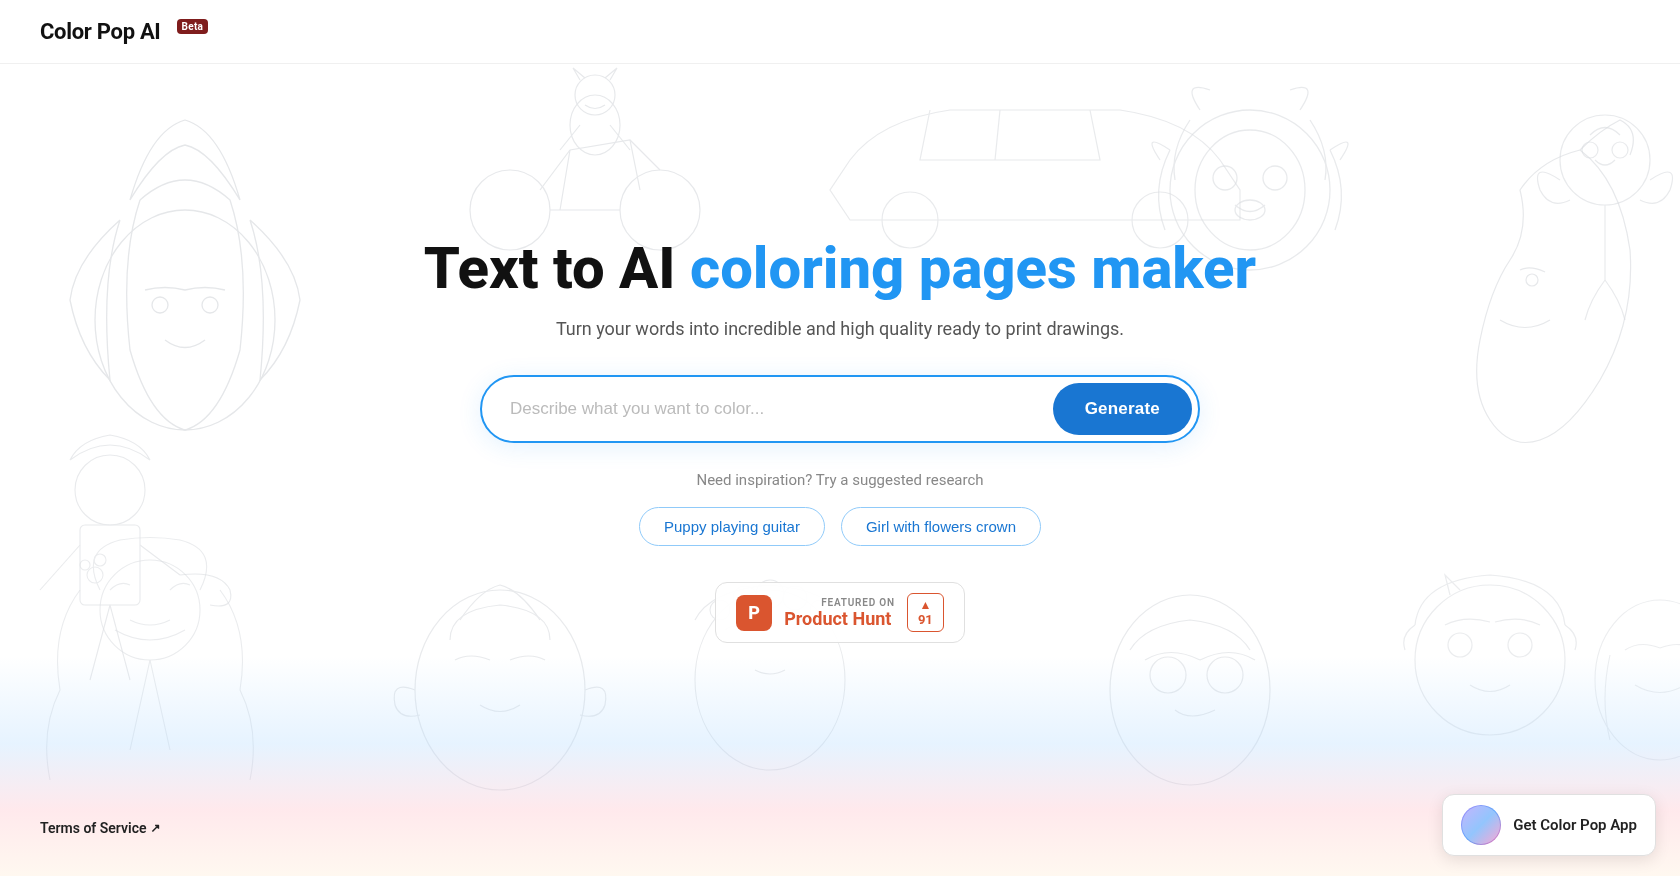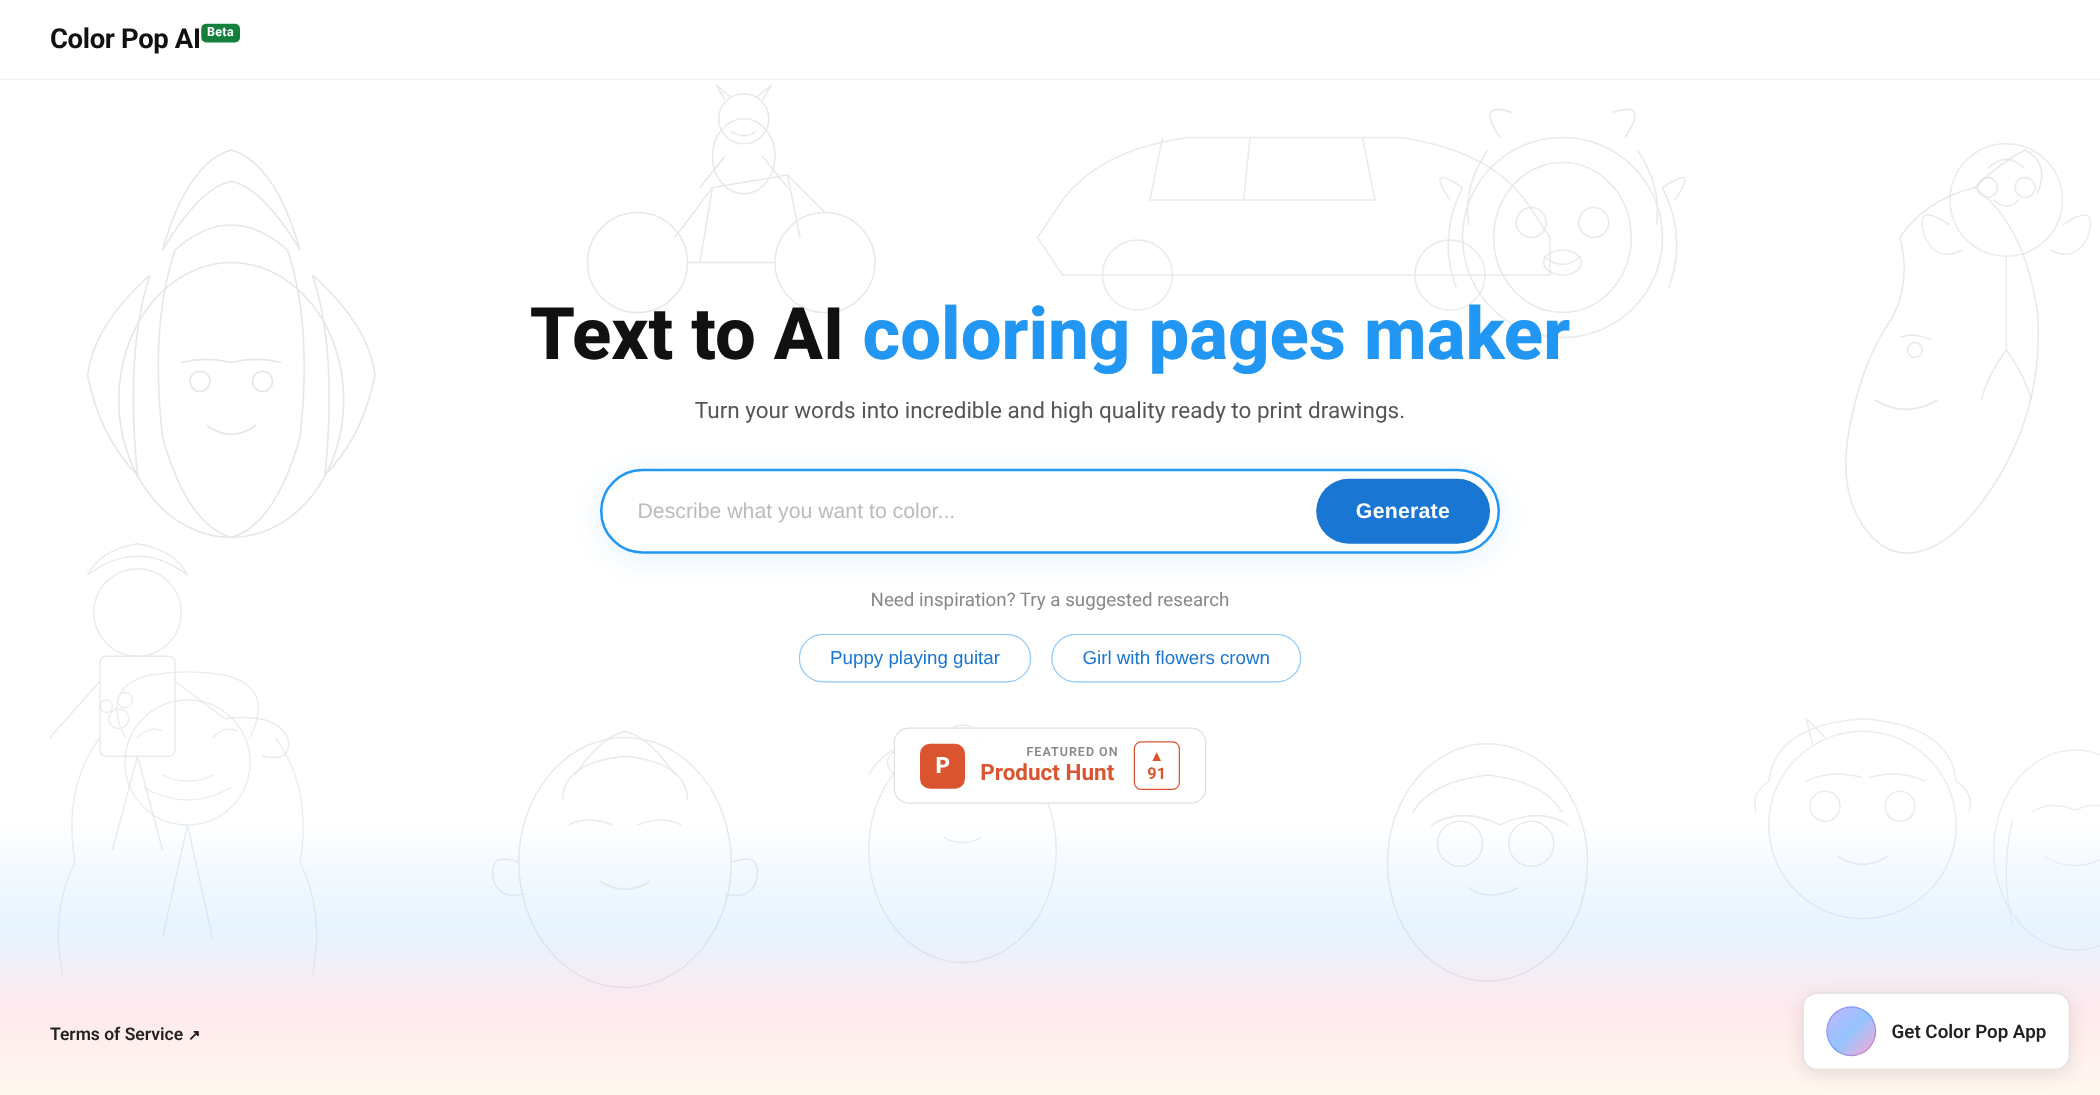--- a/index.html
+++ b/index.html
@@ -55,27 +55,27 @@
     }
 
     .logo-text {
       font-size: 22px;
       font-weight: 700;
       color: #111;
       letter-spacing: -0.3px;
     }
 
     .beta-badge {
-      background: #15803d;
+      background: #7f1d1d;
       color: #fff;
       font-size: 10px;
       font-weight: 700;
       padding: 2px 5px;
       border-radius: 4px;
-      margin-left: 0;
+      margin-left: 16px;
       margin-top: -10px;
       letter-spacing: 0.3px;
     }
 
     
     .main-content {
       position: absolute;
       top: 64px;
       left: 0; right: 0; bottom: 0;
       display: flex;

